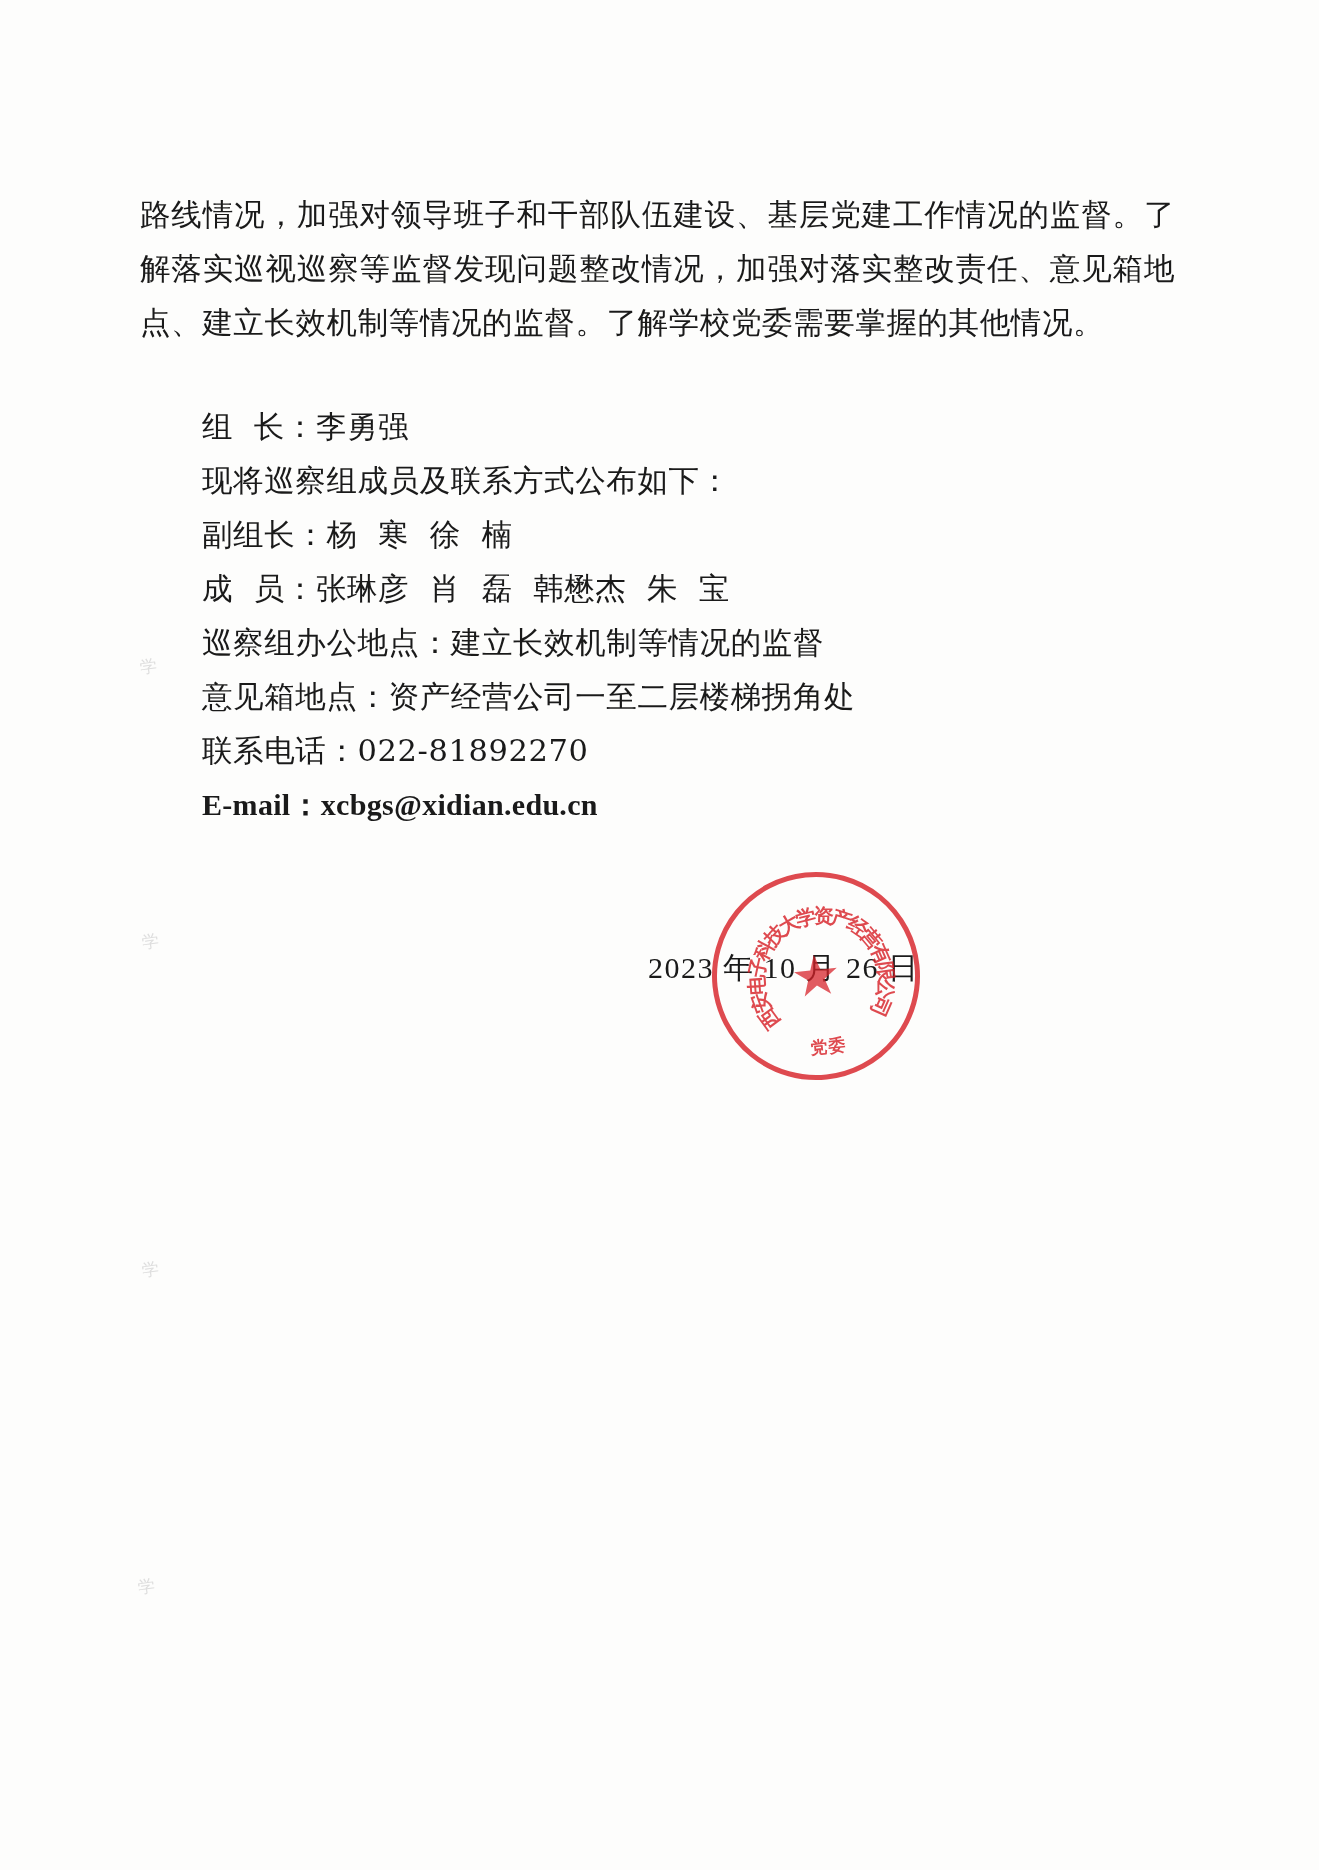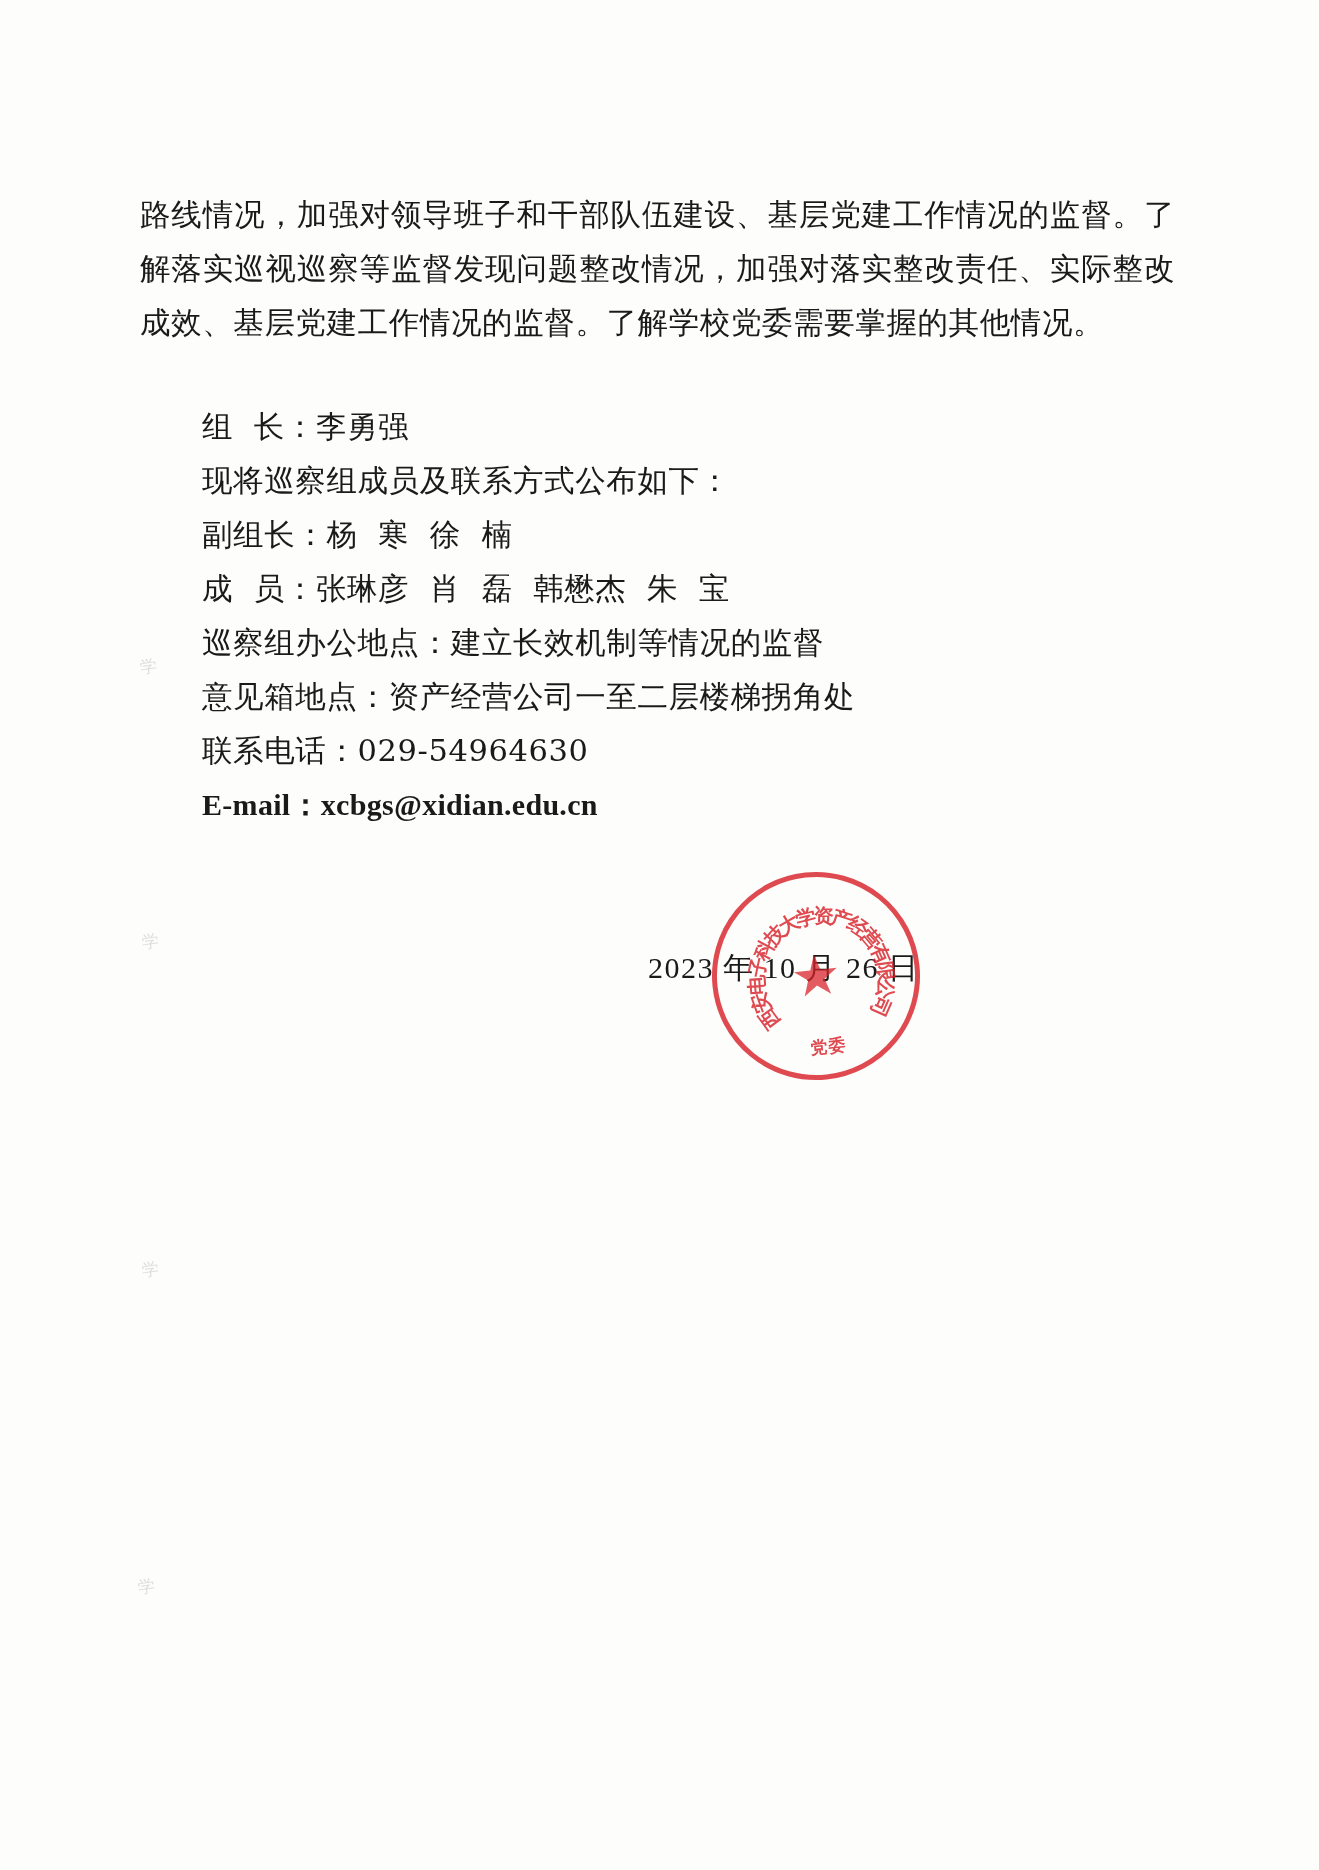--- a/index.html
+++ b/index.html
@@ -152,37 +152,37 @@
 <body>
 
 <div class="page">
 
   <div class="watermark wm1">学</div>
   <div class="watermark wm2">学</div>
   <div class="watermark wm3">学</div>
   <div class="watermark wm4">学</div>
 
   <div class="body-block">
-    <p class="para">路线情况，加强对领导班子和干部队伍建设、基层党建工作情况的监督。了解落实巡视巡察等监督发现问题整改情况，加强对落实整改责任、实际整改成效、基层党建工作情况的监督。了解学校党委需要掌握的其他情况。</p>
+    <p class="para">路线情况，加强对领导班子和干部队伍建设、基层党建工作情况的监督。了解落实巡视巡察等监督发现问题整改情况，加强对落实整改责任、意见箱地点、建立长效机制等情况的监督。了解学校党委需要掌握的其他情况。</p>
   </div>
 
   <div class="list-block">
     <div class="line indent-1"><span>组  长：</span><span>李勇强</span></div>
 
     <div class="line indent">现将巡察组成员及联系方式公布如下：</div>
 
     <div class="line indent-1"><span>副组长：</span><span>杨  寒  徐  楠</span></div>
 
     <div class="line indent-1"><span>成  员：</span><span>张琳彦  肖  磊  韩懋杰  朱  宝</span></div>
 
     <div class="line indent-1"><span>巡察组办公地点：</span><span>建立长效机制等情况的监督</span></div>
 
     <div class="line indent-1"><span>意见箱地点：</span><span>资产经营公司一至二层楼梯拐角处</span></div>
 
-    <div class="line indent-1"><span>联系电话：</span><span>029-54964630</span></div>
+    <div class="line indent-1"><span>联系电话：</span><span>022-81892270</span></div>
 
     <div class="mail-line">E-mail：xcbgs@xidian.edu.cn</div>
 
   </div>
 
   <div class="sign-block">
     <div class="sign-date">2023 年 10 月 26 日</div>
   </div>
 
   <div class="seal">

